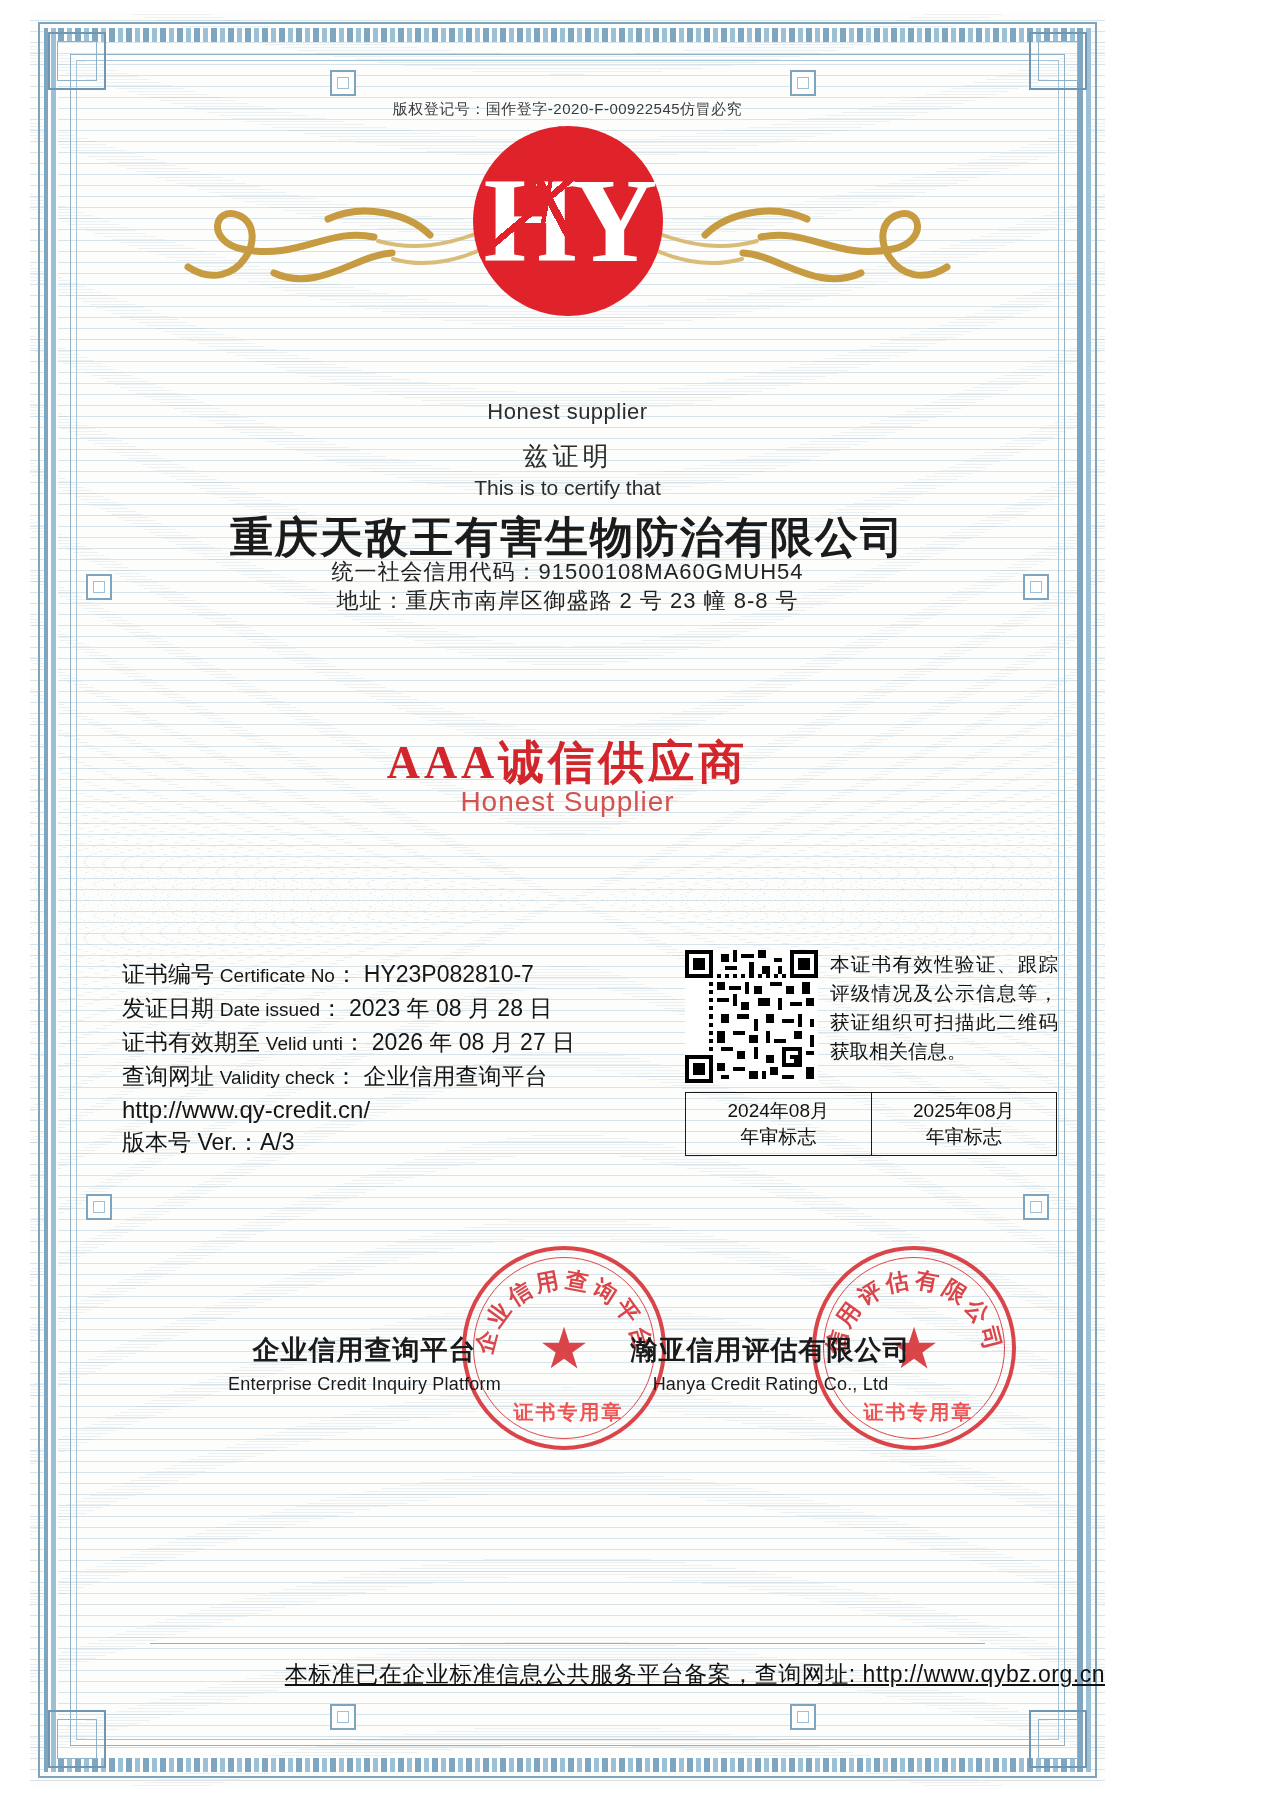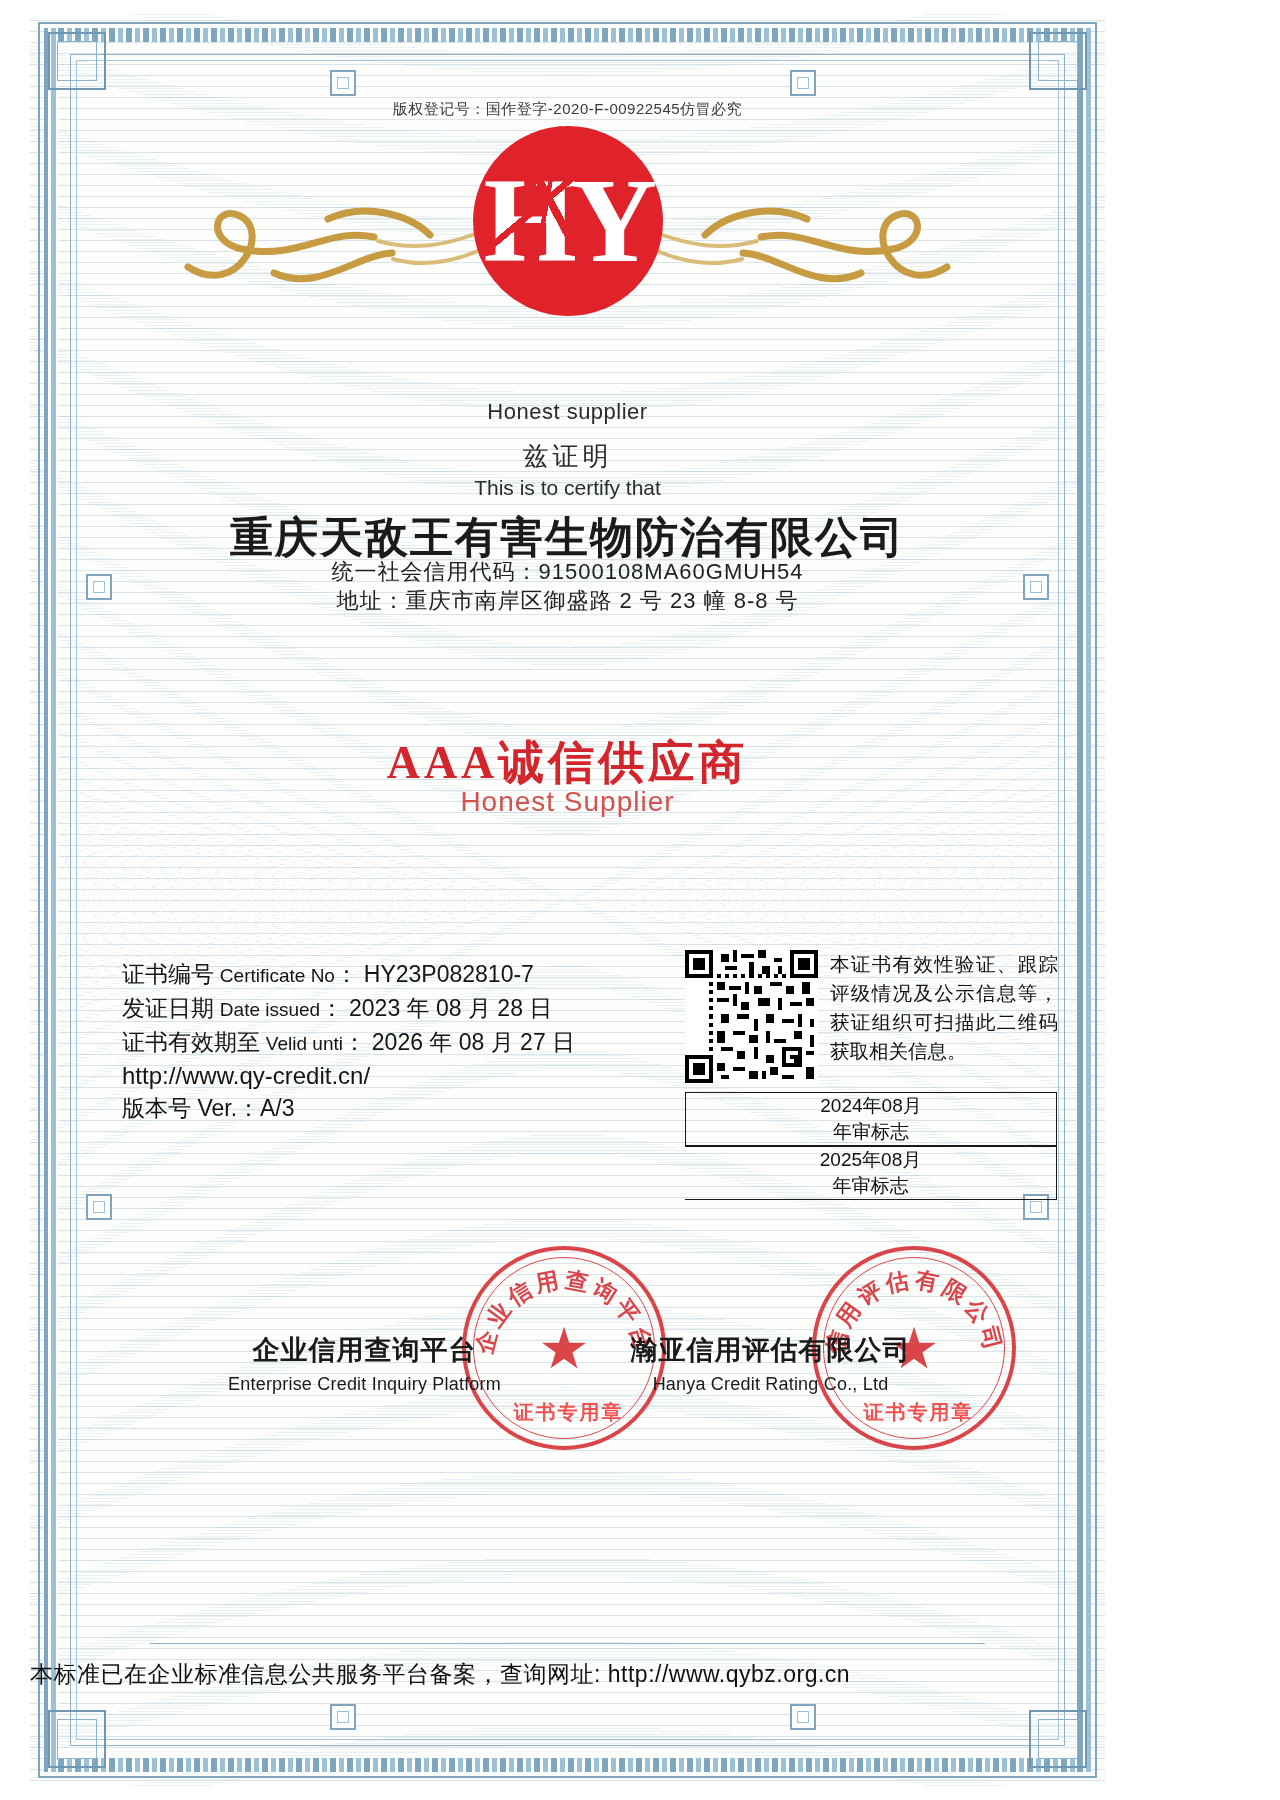--- a/index.html
+++ b/index.html
@@ -199,21 +199,20 @@
   }
   .qr svg{display:block;}
   .qr-note{
     position:absolute;left:800px;top:936px;width:228px;
     font-size:19.5px;line-height:29px;color:#111;
     text-align:justify;
   }
   .annual{
     position:absolute;left:655px;top:1078px;width:372px;
     display:flex;
-    flex-direction:column;
   }
   .annual .box{
     flex:1;border:1.5px solid #1a1a1a;
     height:62px;
     display:flex;flex-direction:column;align-items:center;justify-content:center;
     font-size:19px;line-height:26px;color:#111;
     background:transparent;
   }
   .annual .box + .box{border-left:none;}
   .annual-note{
@@ -254,22 +253,22 @@
   .issuer .cn{
     font-family:"Liberation Serif", serif;
     font-size:27px;font-weight:bold;color:#1a1a1a;letter-spacing:1px;
   }
   .issuer .en{
     font-size:18px;color:#1a1a1a;margin-top:6px;letter-spacing:.2px;
   }
 
   .footer{
     position:absolute;left:0;bottom:96px;width:100%;
-    text-align:left;
-    font-size:23px;color:#111;letter-spacing:.5px;
+    text-align:right;
+    font-size:23px;color:#111;letter-spacing:.5px;text-decoration:underline;
   }
   .footer-rule{
     position:absolute;left:120px;right:120px;bottom:142px;
     border-top:1.5px solid #8fb2c9;
   }
 </style>
 </head>
 <body>
 
 <div class="page">
@@ -352,20 +351,25 @@
         </div>
         <div class="row">
           <span class="lbl-cn">发证日期</span>
           <span class="lbl-en">Date issued</span><span class="lbl-cn">：</span>
           <span class="val">2023 年 08 月 28 日</span>
         </div>
         <div class="row">
           <span class="lbl-cn">证书有效期至</span>
           <span class="lbl-en">Velid unti</span><span class="lbl-cn">：</span>
           <span class="val">2026 年 08 月 27 日</span>
+        </div>
+        <div class="row">
+          <span class="lbl-cn">查询网址</span>
+          <span class="lbl-en">Validity check</span><span class="lbl-cn">：</span>
+          <span class="val">企业信用查询平台</span>
         </div>
         <div class="row url">http://www.qy-credit.cn/</div>
         <div class="row" style="font-size:23px;">版本号 Ver.：A/3</div>
       </div>
 
       <div class="qr">
         <svg width="133" height="133" viewBox="0 0 33 33" shape-rendering="crispEdges" aria-hidden="true">
           <rect width="33" height="33" fill="#ffffff"></rect>
           <g fill="#000000">
 

